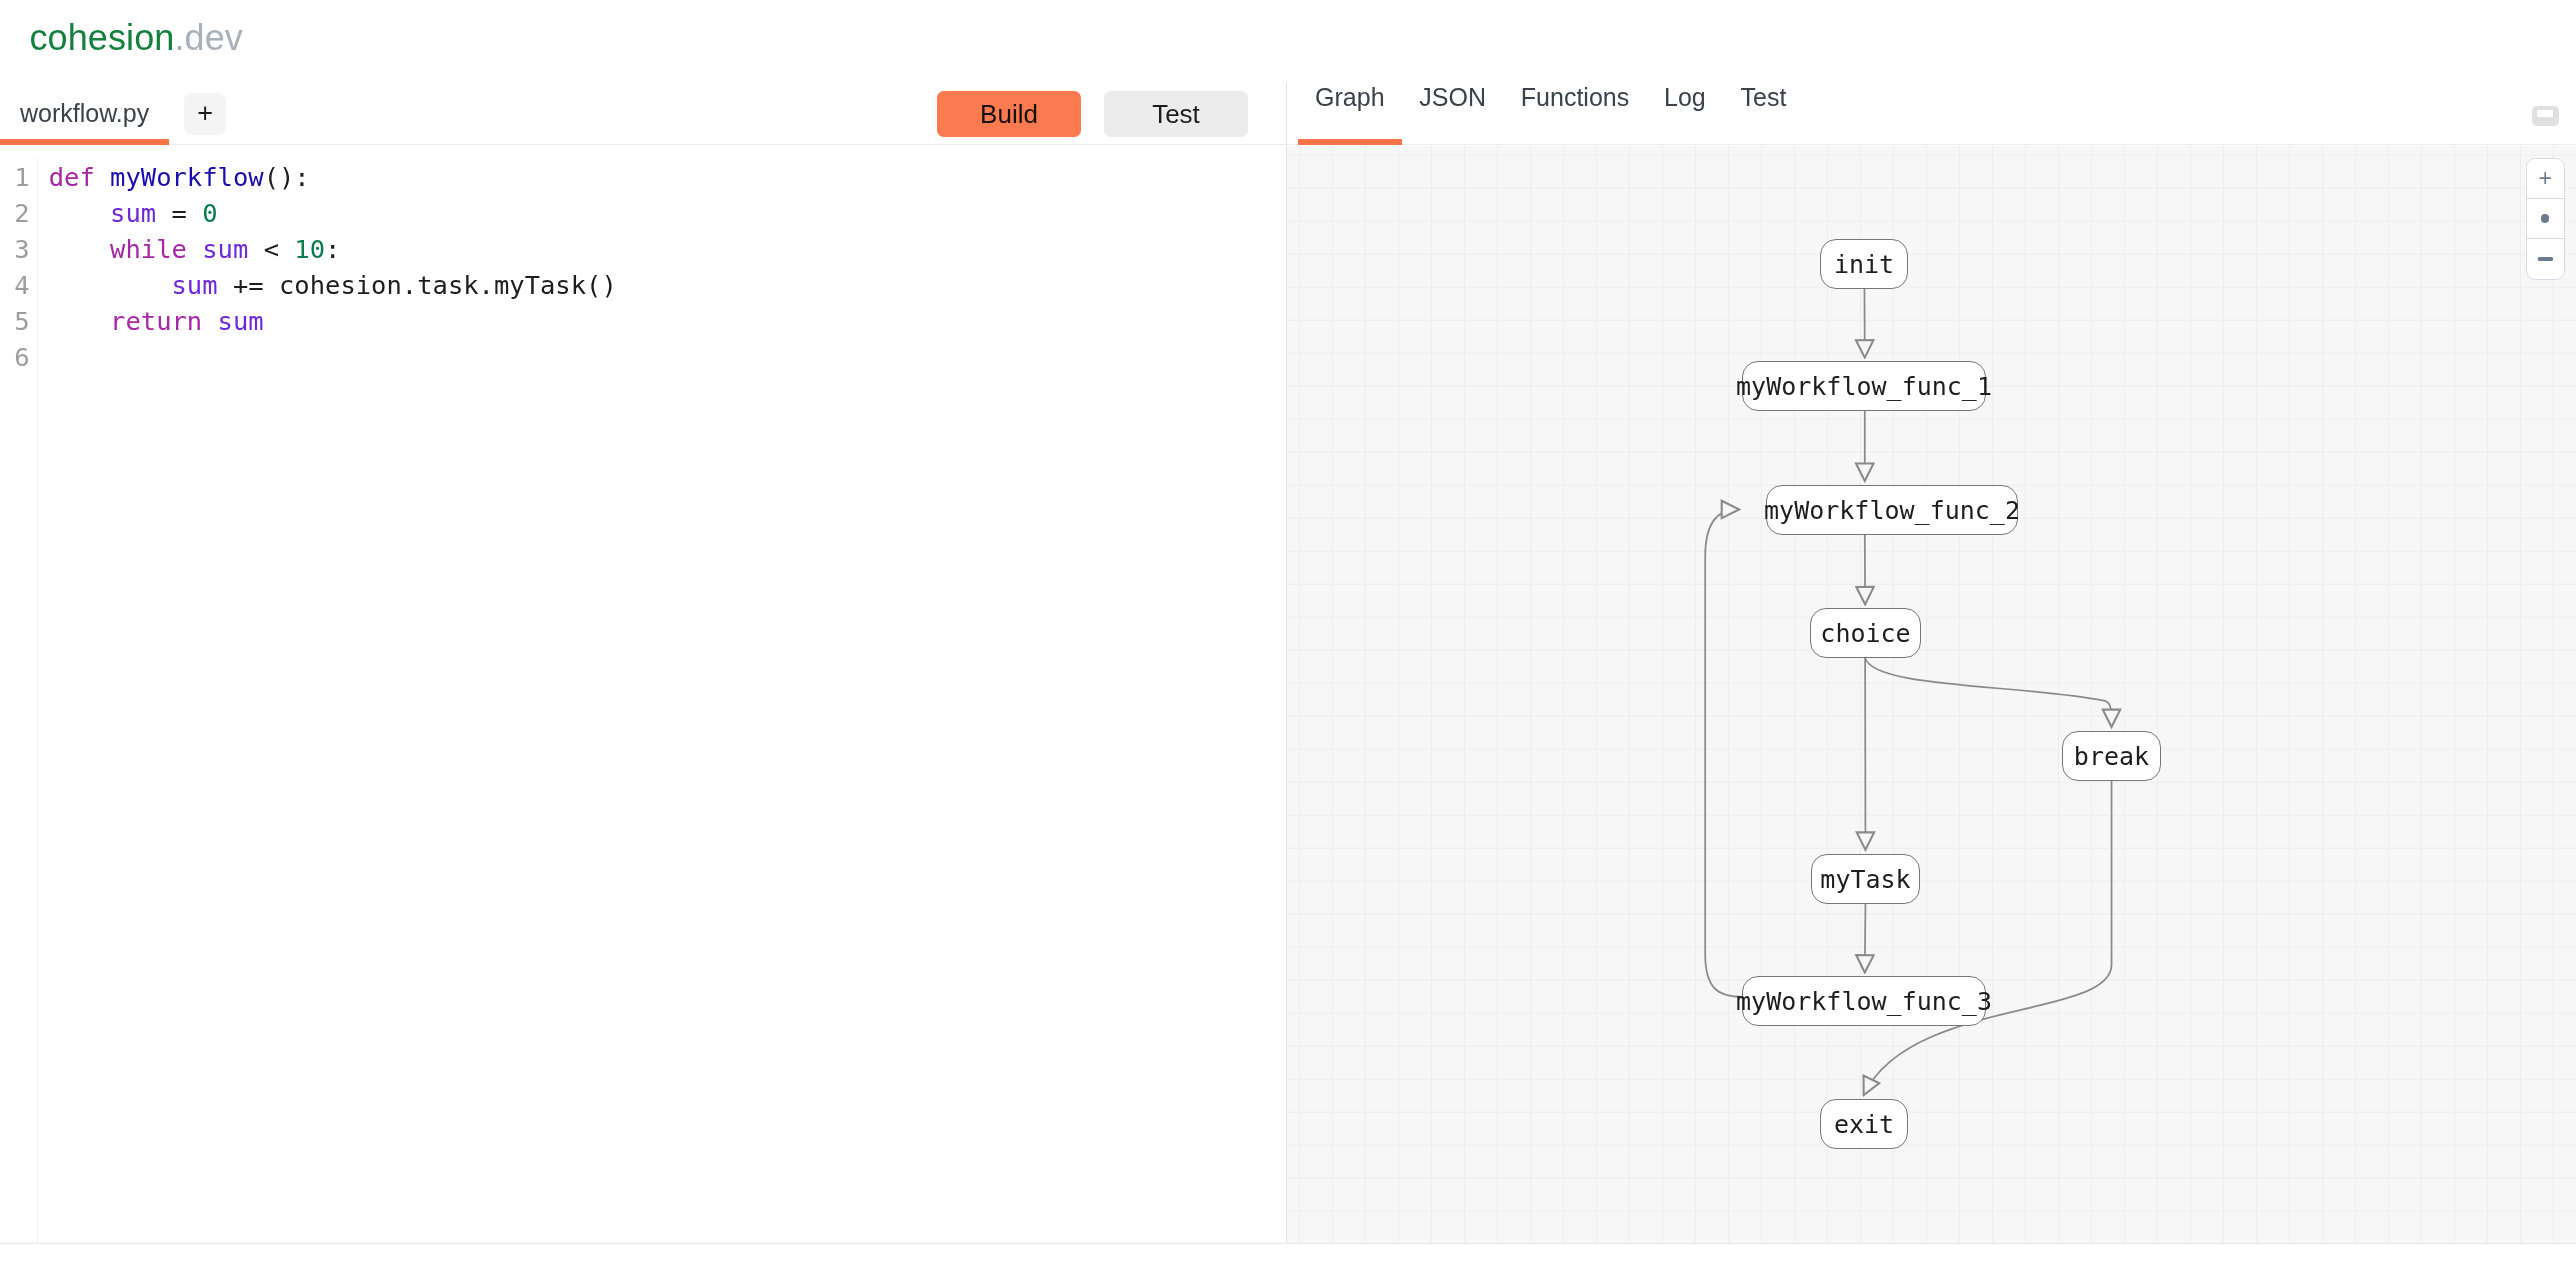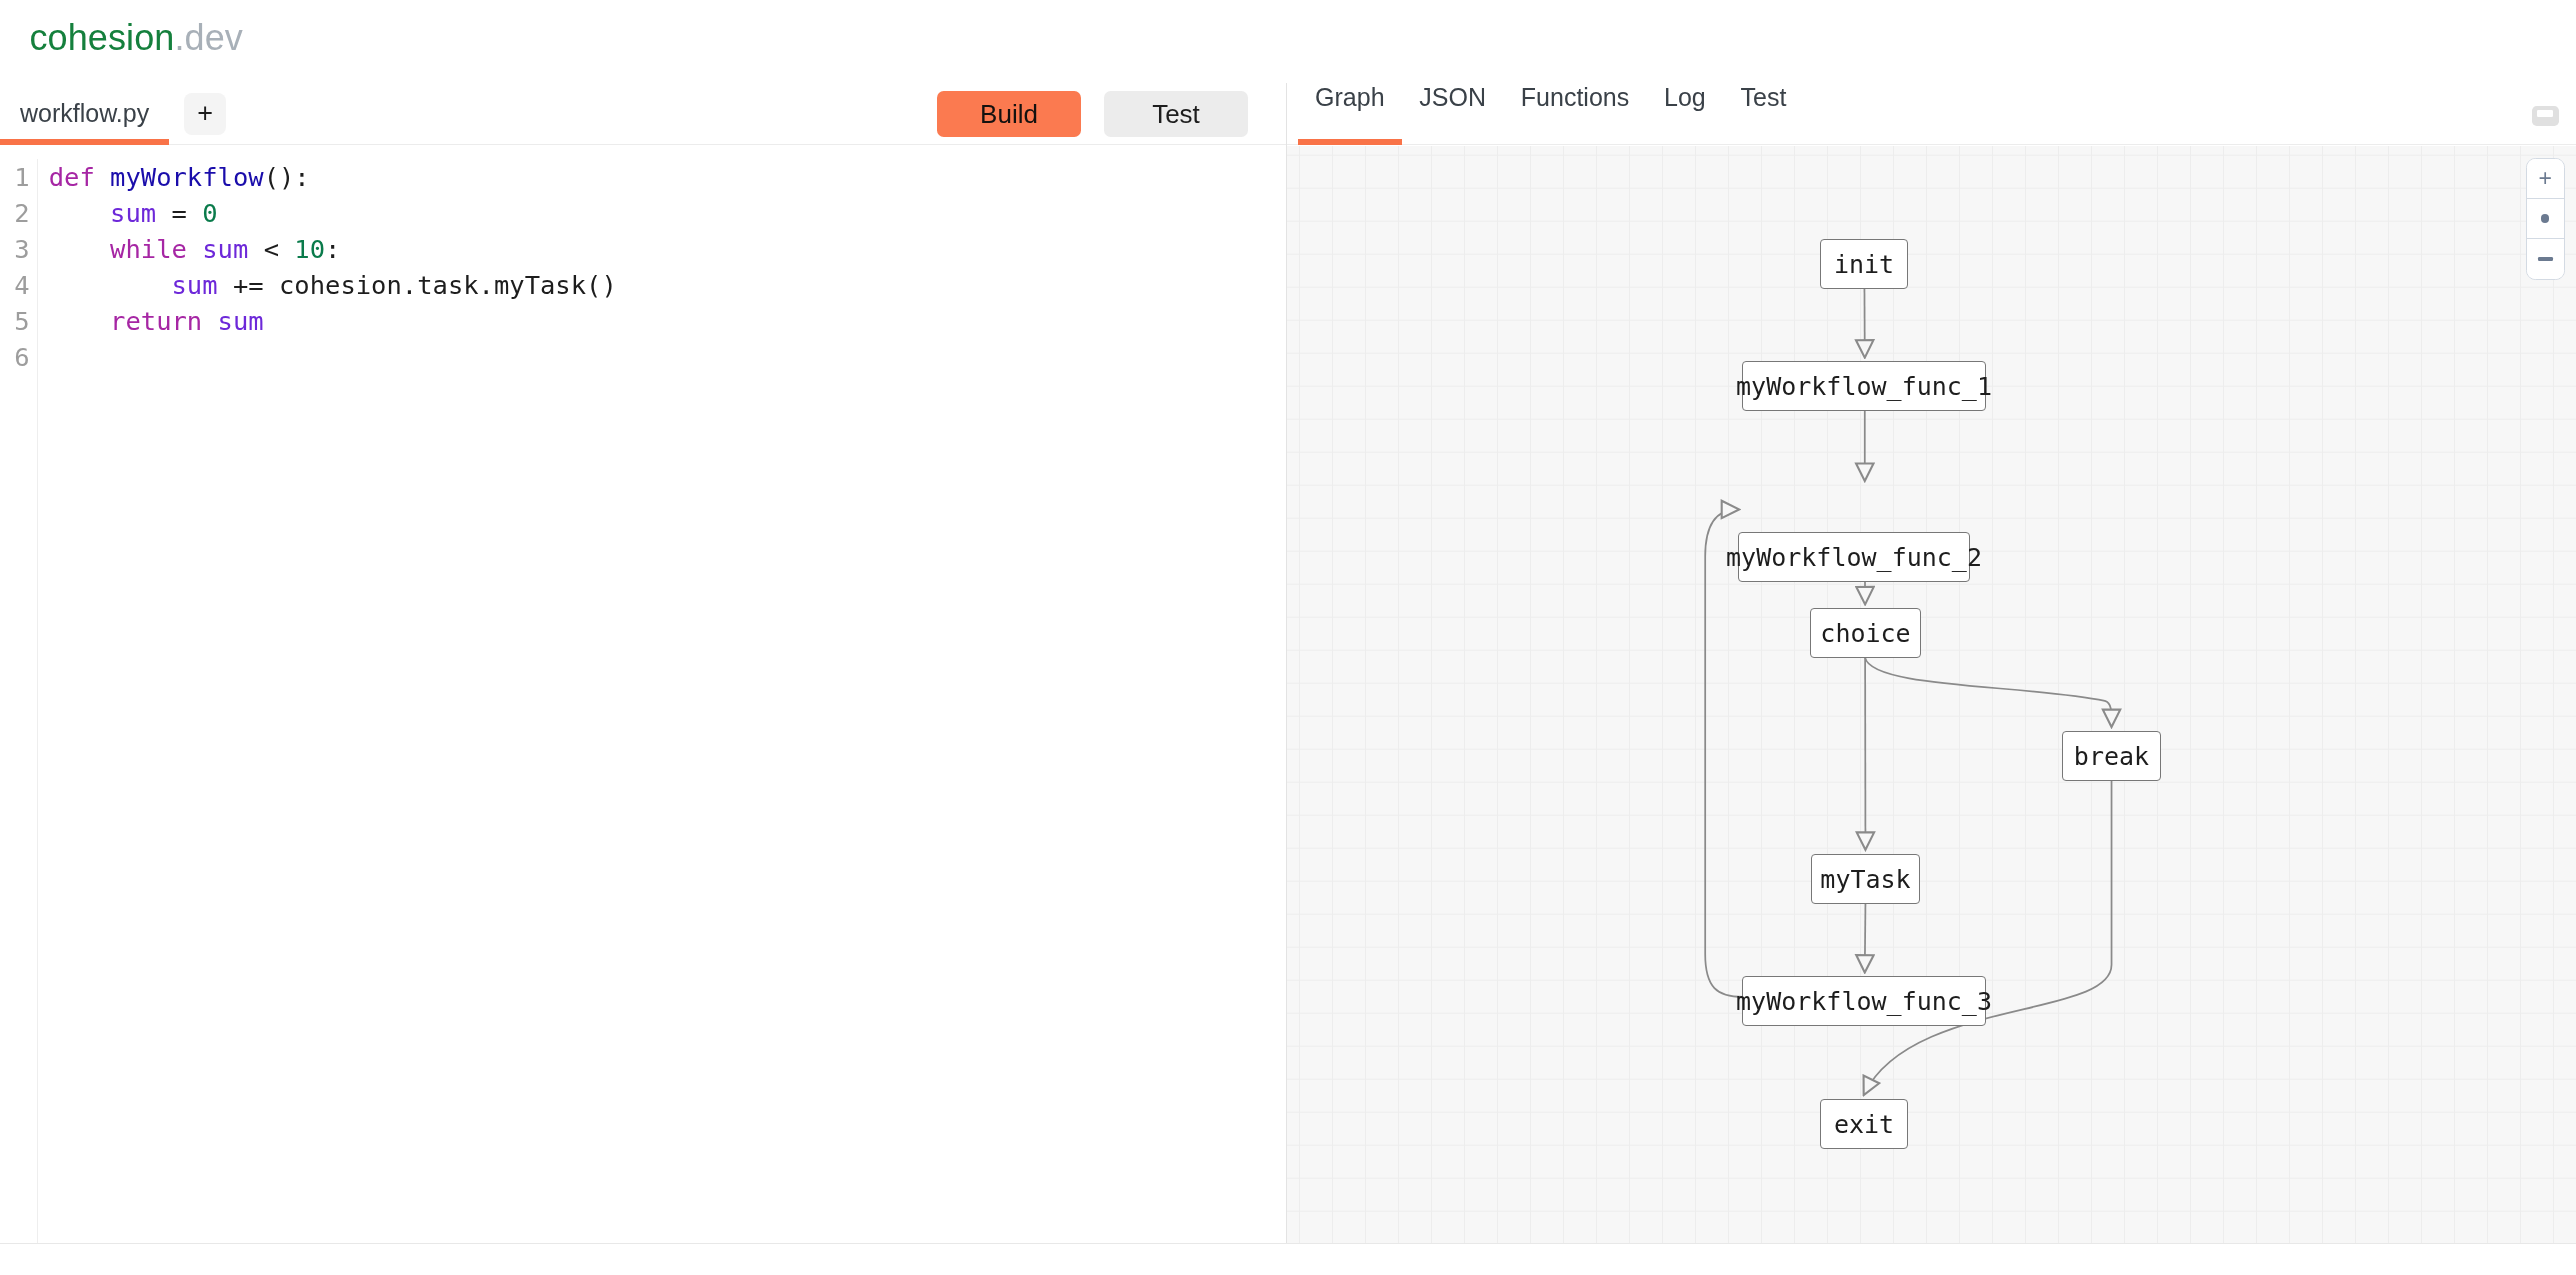--- a/index.html
+++ b/index.html
@@ -168,21 +168,21 @@
     background-size: 33px 33px;
     background-position: 12px 8.7px;
     overflow: hidden;
   }
   .canvas svg { position: absolute; left: 0; top: 0; }
 
   .node {
     position: absolute;
     background: #ffffff;
     border: 1.3px solid #777777;
-    border-radius: 4px;
+    border-radius: 16px;
     display: flex; align-items: center; justify-content: center;
     font-family: "DejaVu Sans Mono", monospace;
     font-size: 25px; color: #1d1d1d;
     white-space: nowrap; cursor: pointer;
   }
 
   .zoom-ctrl {
     position: absolute; right: 11.4px; top: 12px;
     width: 39px; border: 0.7px solid #d3dae3; border-radius: 9.4px;
     background: #ffffff; overflow: hidden;
@@ -290,21 +290,21 @@
                860.5 1413" marker-end="url(#arrow)"></path>
           </g>
       </svg>
       <div id="node-layer">
           <div class="node" style="left: 533px; top: 93px; width: 88px; height: 50px;">
             <span>init</span>
           </div>
           <div class="node" style="left: 455px; top: 215px; width: 244px; height: 50px;">
             <span>myWorkflow_func_1</span>
           </div>
-          <div class="node" style="left: 451px; top: 339px; width: 232px; height: 50px; margin-top: 47px;">
+          <div class="node" style="left: 479px; top: 339px; width: 252px; height: 50px;">
             <span>myWorkflow_func_2</span>
           </div>
           <div class="node" style="left: 523px; top: 462px; width: 111px; height: 50px;">
             <span>choice</span>
           </div>
           <div class="node" style="left: 775px; top: 585px; width: 99px; height: 50px;">
             <span>break</span>
           </div>
           <div class="node" style="left: 524px; top: 708px; width: 109px; height: 50px;">
             <span>myTask</span>

